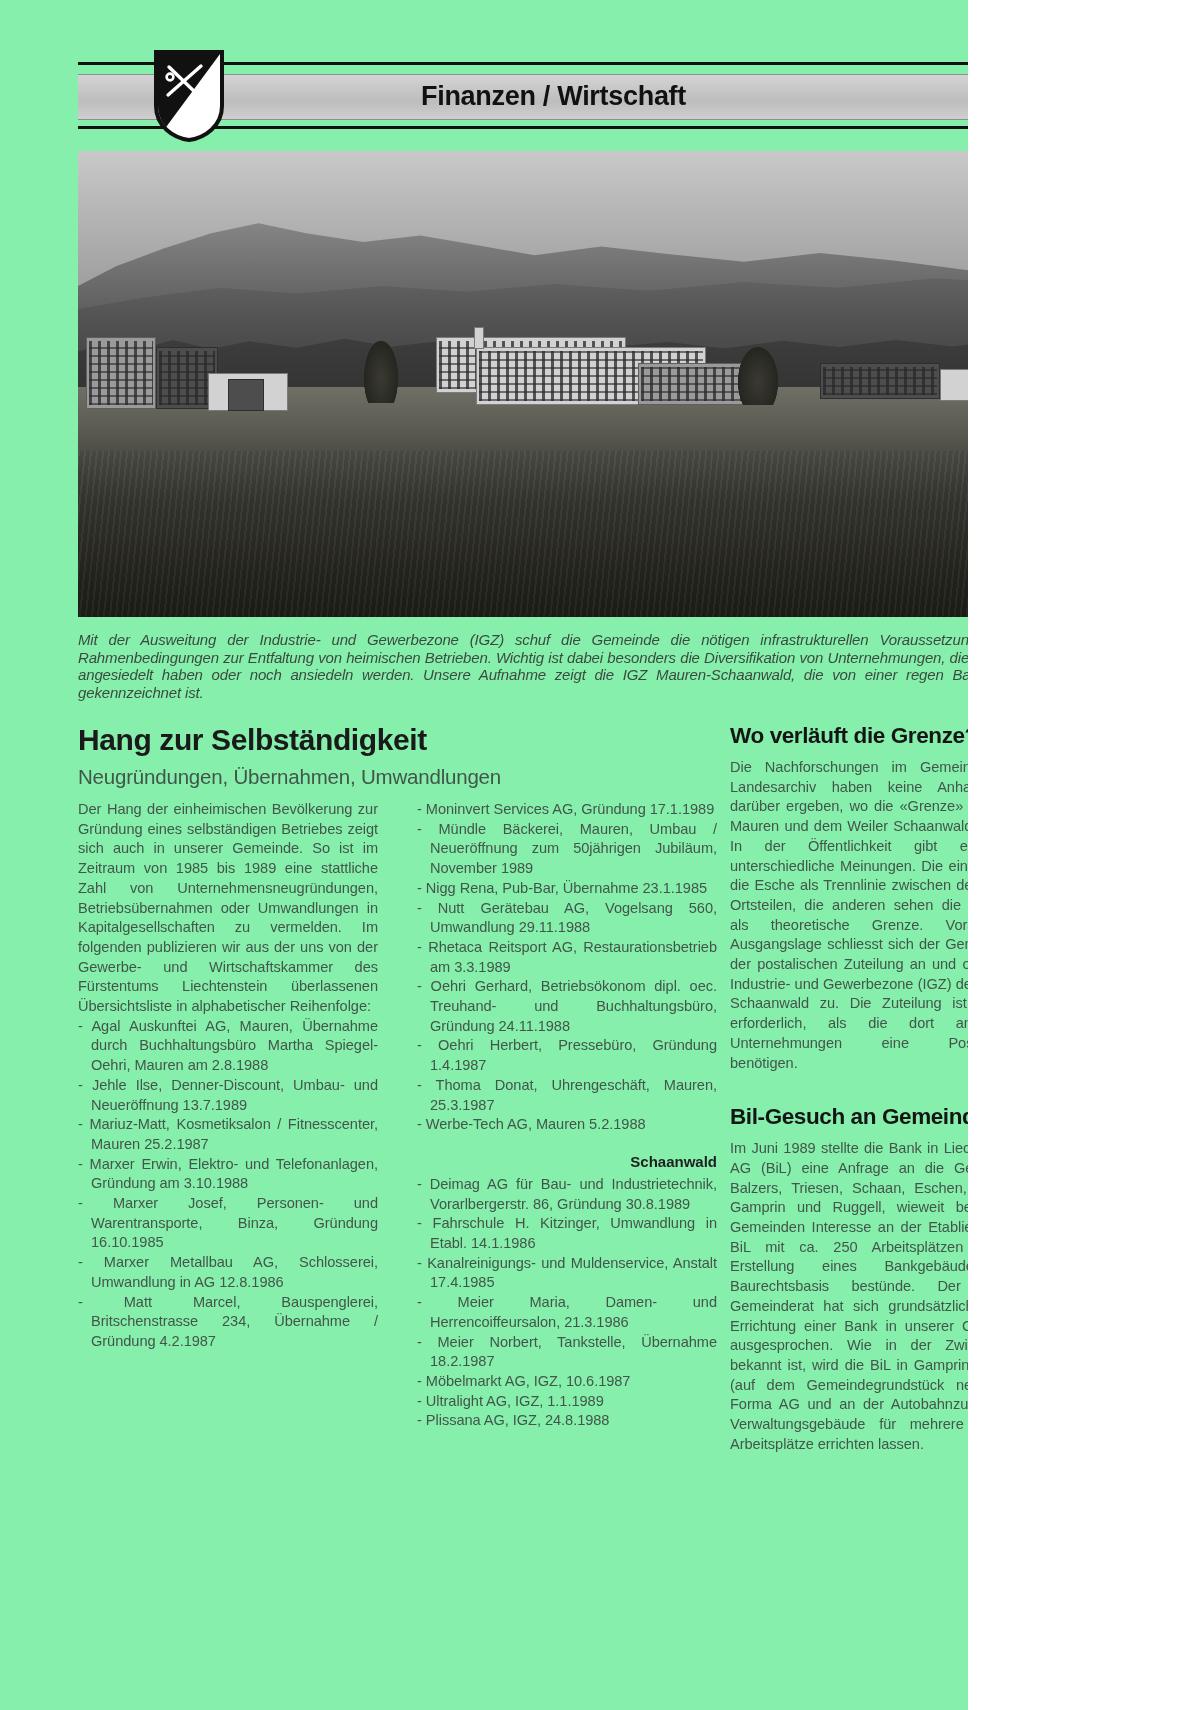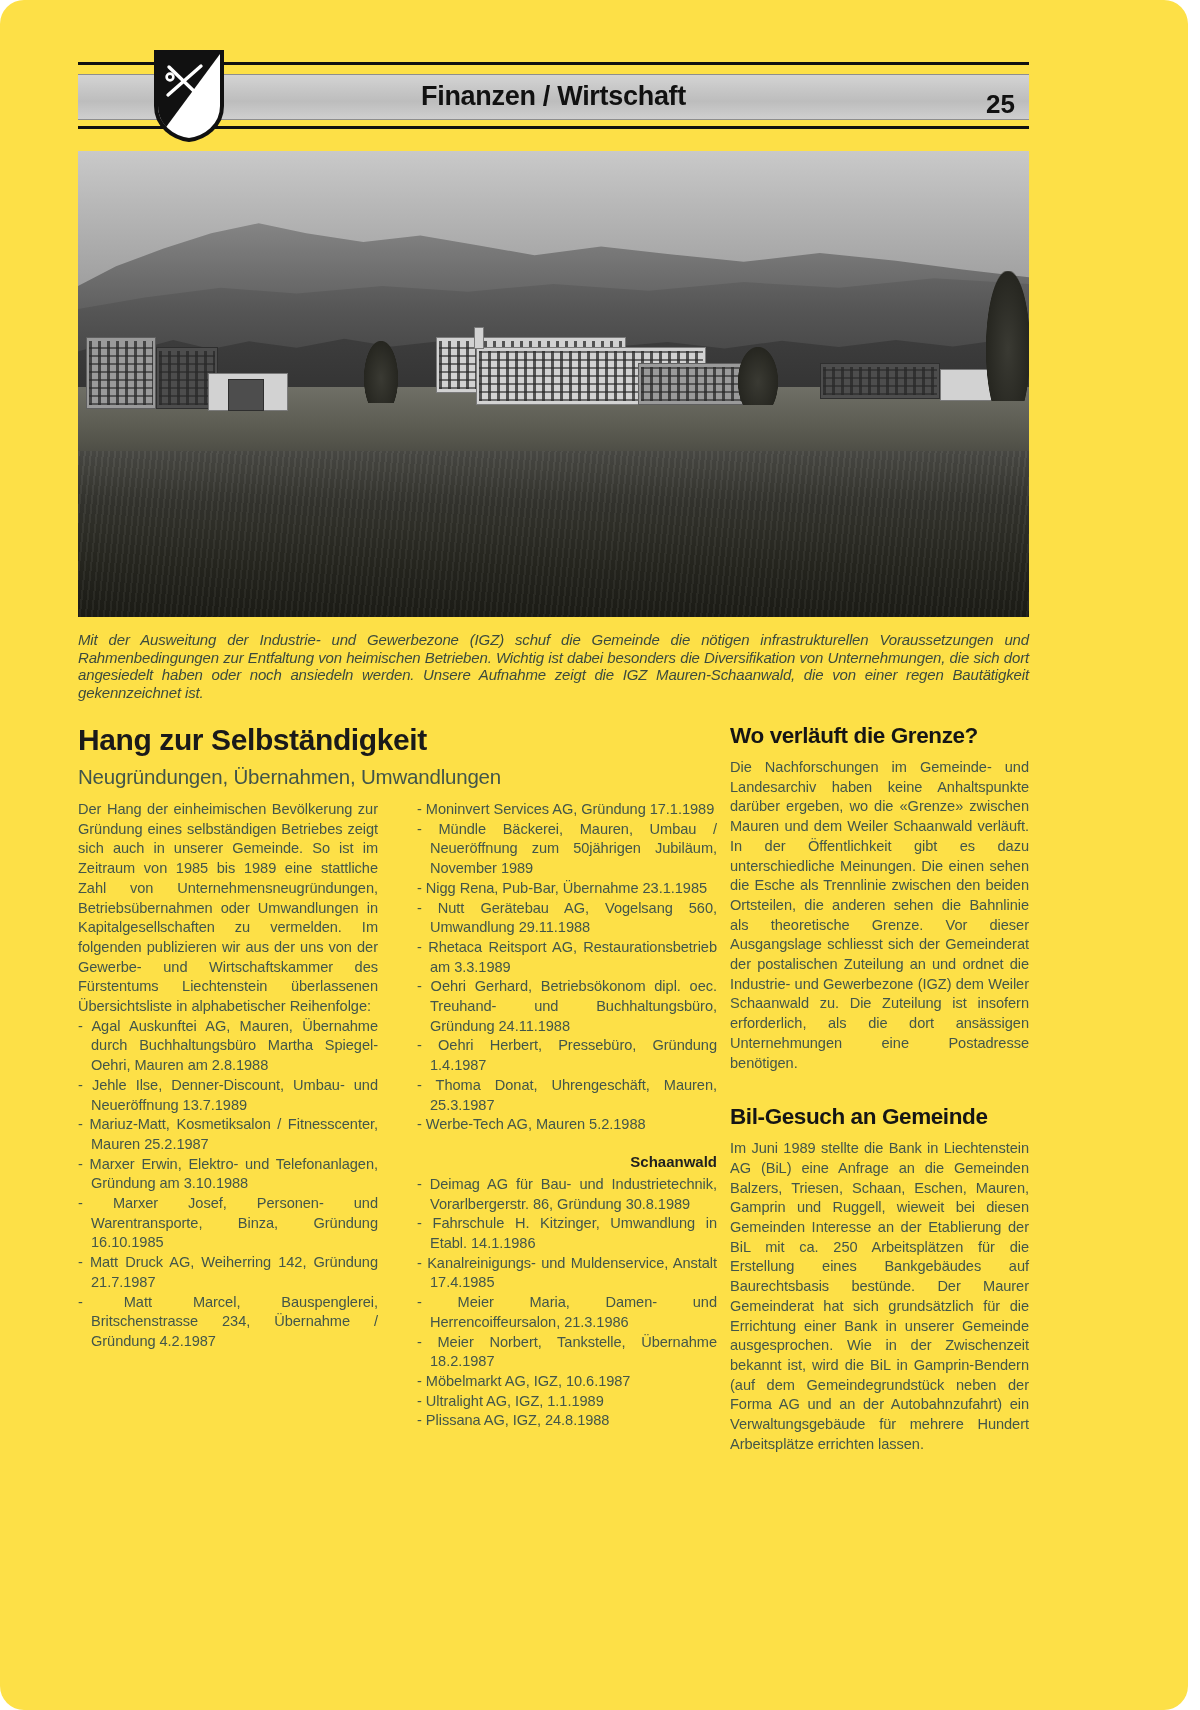--- a/index.html
+++ b/index.html
@@ -5,26 +5,25 @@
   html, body {
     margin: 0;
     padding: 0;
     background: #ffffff;
   }
   body {
     font-family: "Liberation Sans", sans-serif;
   }
   .page {
     position: relative;
-    width: 1188px;
+    width: 968px;
     height: 1710px;
-    background: #fde047;
+    background: #86efac;
     overflow: hidden;
     box-sizing: border-box;
-    border-radius: 24px;
   }
   
   .header {
     position: absolute;
     left: 78px;
     top: 62px;
     width: 951px;
     height: 68px;
   }
   .header-rule-top {
@@ -316,21 +315,21 @@
         <h1 class="headline">Hang zur Selbständigkeit</h1>
         <div class="subhead">Neugründungen, Übernahmen, Umwandlungen</div>
       </div>
       <p class="body intro-block">Der Hang der einheimischen Bevölkerung zur Gründung eines selbständigen Betriebes zeigt sich auch in unserer Gemeinde. So ist im Zeitraum von 1985 bis 1989 eine stattliche Zahl von Unternehmensneugründungen, Betriebsübernahmen oder Umwandlungen in Kapitalgesellschaften zu vermelden. Im folgenden publizieren wir aus der uns von der Gewerbe- und Wirtschaftskammer des Fürstentums Liechtenstein überlassenen Übersichtsliste in alphabetischer Reihenfolge:</p>
       <ul class="entries">
         <li>Agal Auskunftei AG, Mauren, Übernahme durch Buchhaltungsbüro Martha Spiegel-Oehri, Mauren am 2.8.1988</li>
         <li>Jehle Ilse, Denner-Discount, Umbau- und Neueröffnung 13.7.1989</li>
         <li>Mariuz-Matt, Kosmetiksalon / Fitnesscenter, Mauren 25.2.1987</li>
         <li>Marxer Erwin, Elektro- und Telefonanlagen, Gründung am 3.10.1988</li>
         <li>Marxer Josef, Personen- und Warentransporte, Binza, Gründung 16.10.1985</li>
-        <li>Matt Druck AG, Weiherring 142, Gründung 21.7.1987</li>
+        <li>Marxer Metallbau AG, Schlosserei, Umwandlung in AG 12.8.1986</li>
         <li>Matt Marcel, Bauspenglerei, Britschenstrasse 234, Übernahme / Gründung 4.2.1987</li>
       </ul>
     </div>
 
     <div class="col col2">
       <div class="hd-wrap"></div>
       <ul class="entries">
         <li>Moninvert Services AG, Gründung 17.1.1989</li>
         <li>Mündle Bäckerei, Mauren, Umbau / Neueröffnung zum 50jährigen Jubiläum, November 1989</li>
         <li>Nigg Rena, Pub-Bar, Übernahme 23.1.1985</li>

